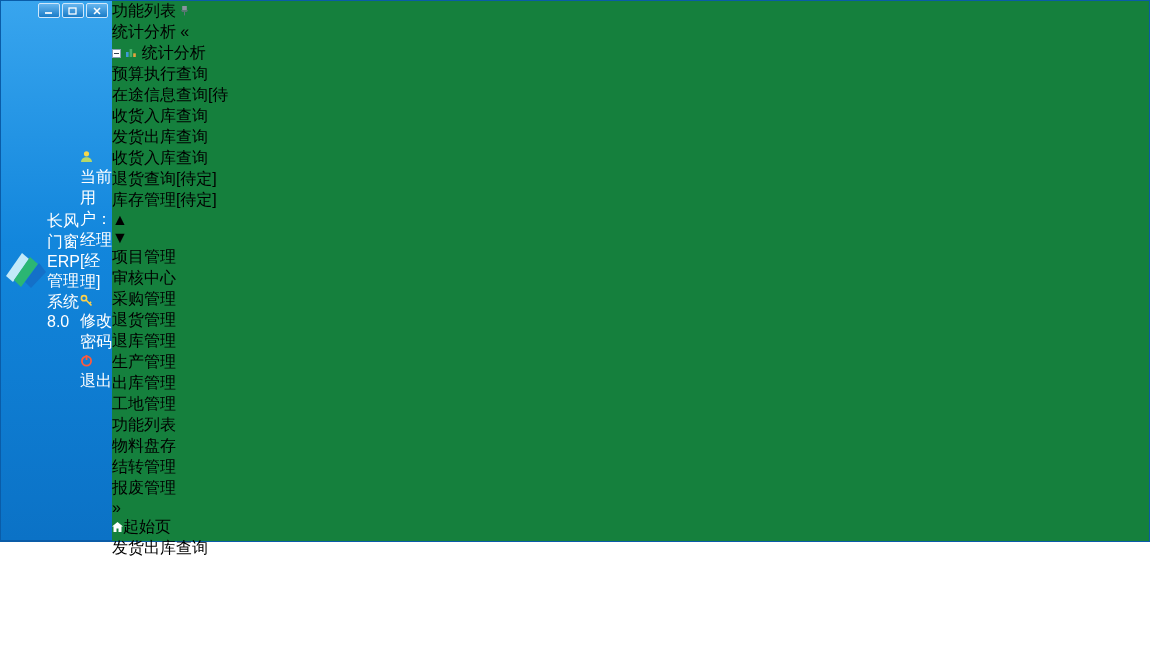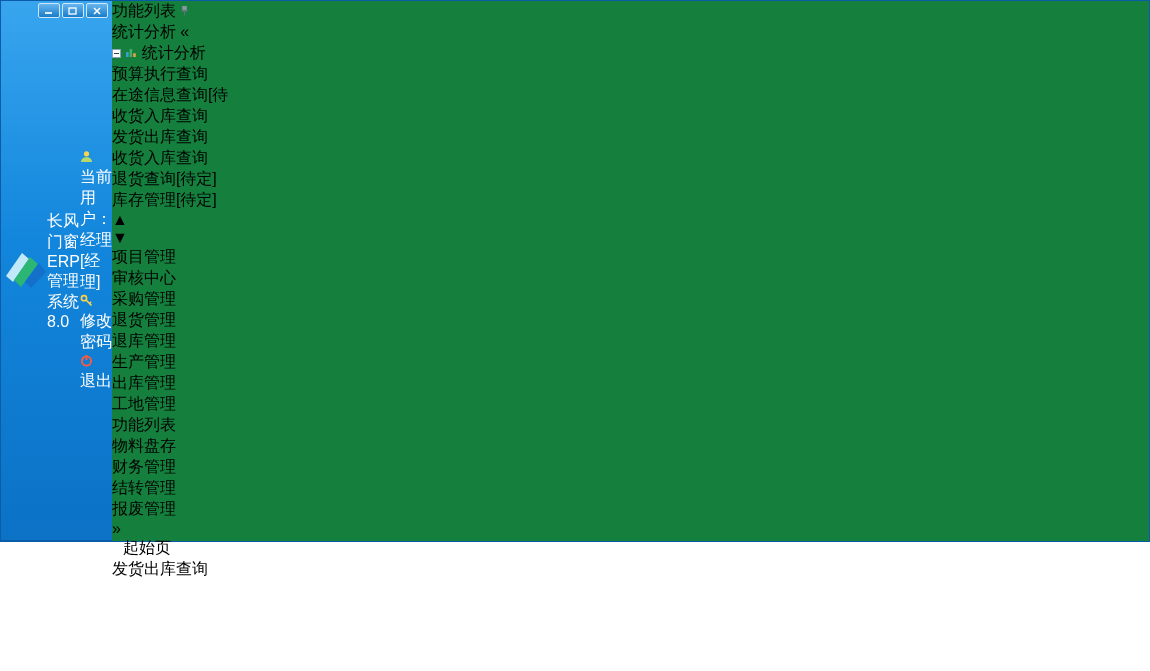--- a/index.html
+++ b/index.html
@@ -164,21 +164,20 @@
           <div class="module"><span class="module-icon" style="background: linear-gradient(rgb(217, 164, 65), rgba(0, 0, 0, 0.15)), rgb(217, 164, 65);"></span><span>项目管理</span></div>
           <div class="module"><span class="module-icon" style="background: linear-gradient(rgb(79, 134, 214), rgba(0, 0, 0, 0.15)), rgb(79, 134, 214);"></span><span>审核中心</span></div>
           <div class="module"><span class="module-icon" style="background: linear-gradient(rgb(143, 163, 173), rgba(0, 0, 0, 0.15)), rgb(143, 163, 173);"></span><span>采购管理</span></div>
           <div class="module"><span class="module-icon" style="background: linear-gradient(rgb(204, 90, 74), rgba(0, 0, 0, 0.15)), rgb(204, 90, 74);"></span><span>退货管理</span></div>
           <div class="module"><span class="module-icon" style="background: linear-gradient(rgb(47, 168, 160), rgba(0, 0, 0, 0.15)), rgb(47, 168, 160);"></span><span>退库管理</span></div>
           <div class="module"><span class="module-icon" style="background: linear-gradient(rgb(111, 135, 184), rgba(0, 0, 0, 0.15)), rgb(111, 135, 184);"></span><span>生产管理</span></div>
           <div class="module"><span class="module-icon" style="background: linear-gradient(rgb(200, 160, 46), rgba(0, 0, 0, 0.15)), rgb(200, 160, 46);"></span><span>出库管理</span></div>
           <div class="module"><span class="module-icon" style="background: linear-gradient(rgb(91, 160, 90), rgba(0, 0, 0, 0.15)), rgb(91, 160, 90);"></span><span>工地管理</span></div>
           <div class="module"><span class="module-icon" style="background: linear-gradient(rgb(107, 118, 128), rgba(0, 0, 0, 0.15)), rgb(107, 118, 128);"></span><span>功能列表</span></div>
           <div class="module"><span class="module-icon" style="background: linear-gradient(rgb(63, 168, 104), rgba(0, 0, 0, 0.15)), rgb(63, 168, 104);"></span><span>物料盘存</span></div>
-          <div class="module"><span class="module-icon" style="background: linear-gradient(rgb(217, 178, 58), rgba(0, 0, 0, 0.15)), rgb(217, 178, 58);"></span><span>财务管理</span></div>
           <div class="module"><span class="module-icon" style="background: linear-gradient(rgb(62, 134, 200), rgba(0, 0, 0, 0.15)), rgb(62, 134, 200);"></span><span>结转管理</span></div>
           <div class="module"><span class="module-icon" style="background: linear-gradient(rgb(73, 168, 92), rgba(0, 0, 0, 0.15)), rgb(73, 168, 92);"></span><span>报废管理</span></div>
         </div>
       <div class="sidebar-footer">
         <div class="footer-icons">
           <div class="f-ic"><span class="f-dot" style="background:#4f86d6"></span></div>
           <div class="f-ic"><span class="f-dot" style="background:#49a85c"></span></div>
           <div class="f-ic"><span class="f-dot" style="background:#d9a441"></span></div>
         </div>
         <span class="footer-chevron">»</span>

